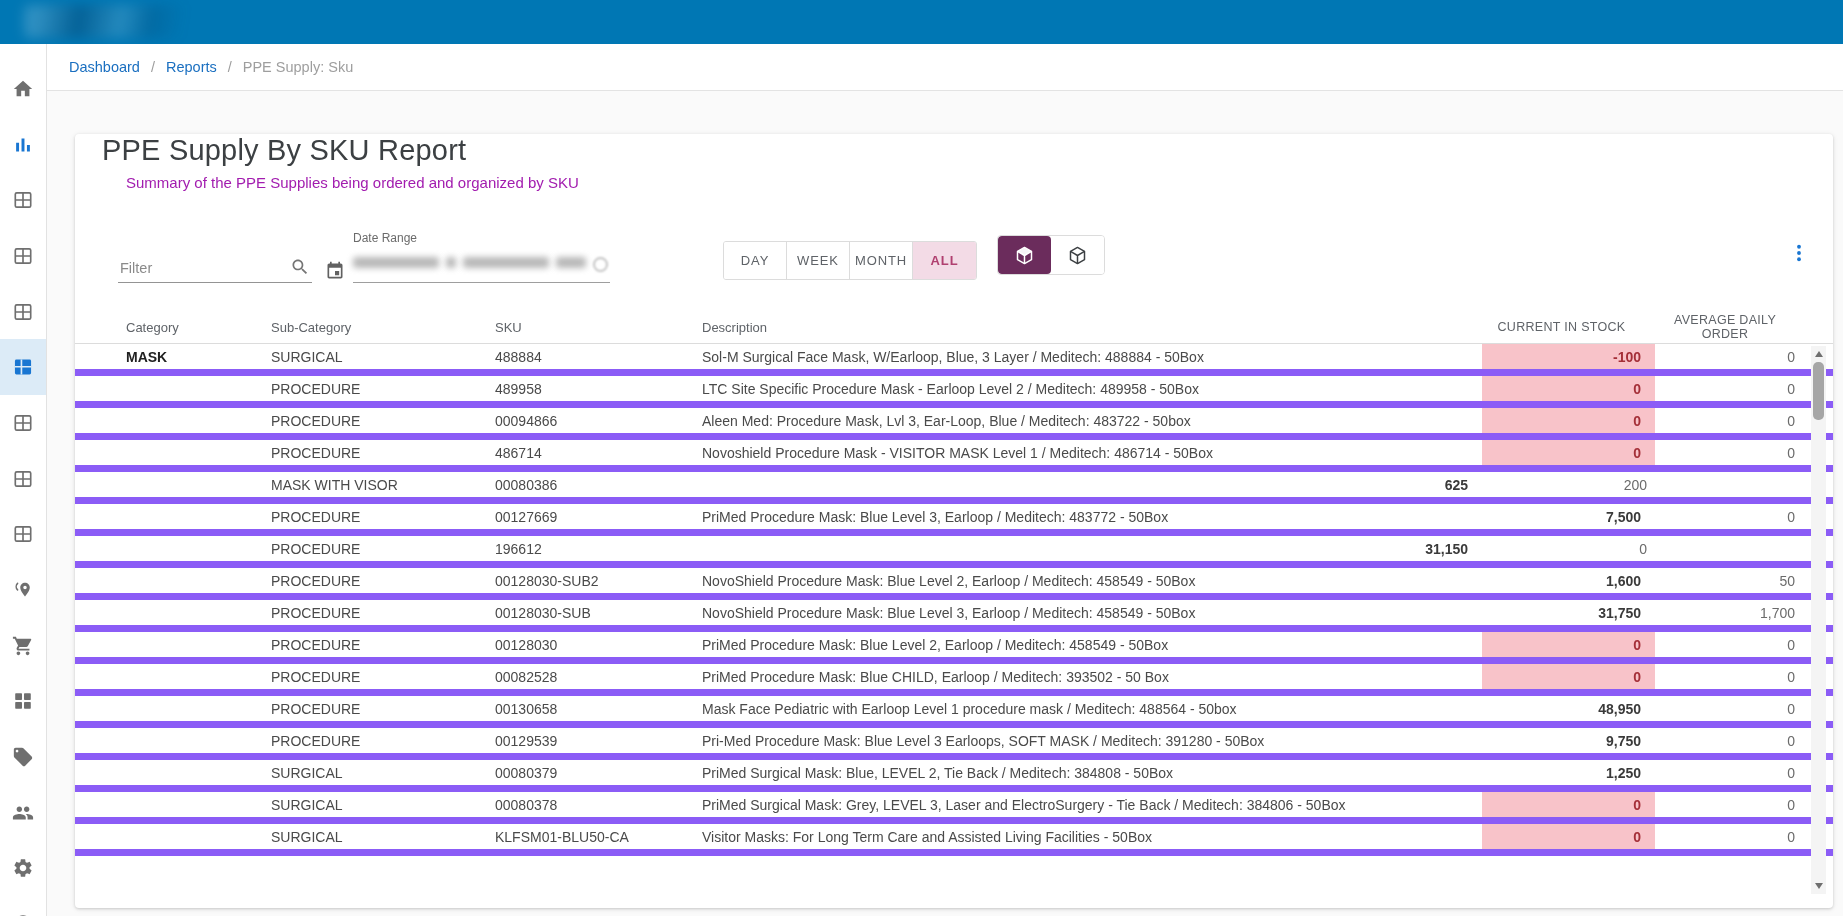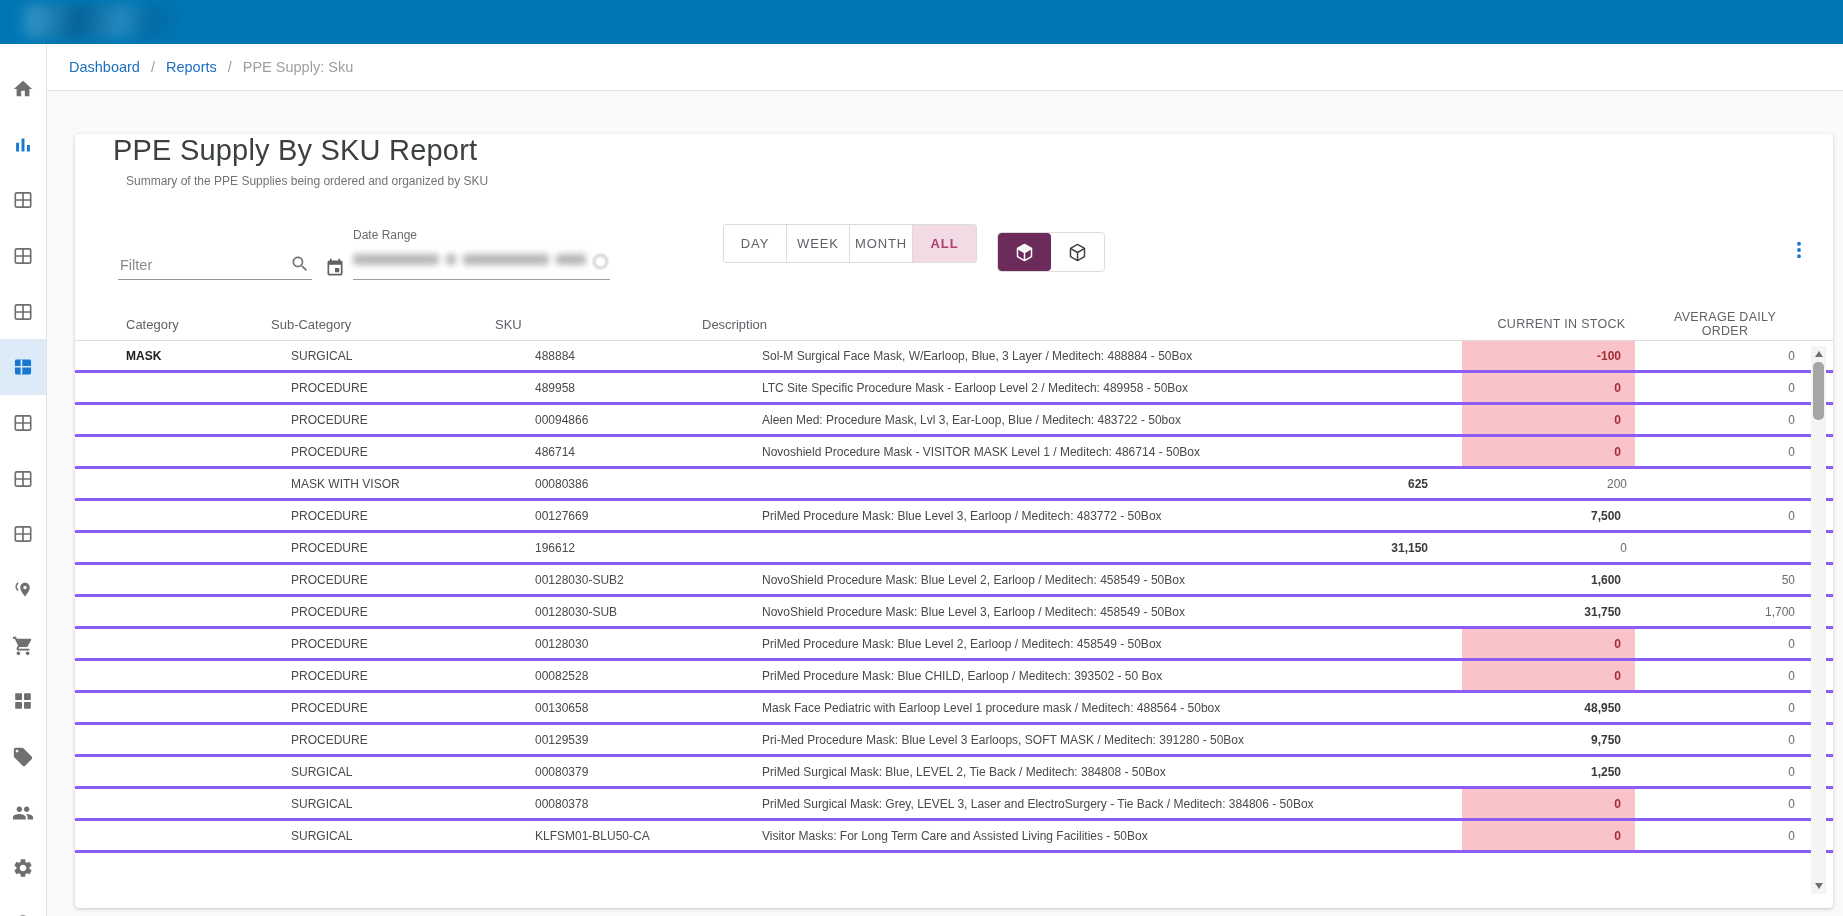--- a/index.html
+++ b/index.html
@@ -29,22 +29,22 @@
   .crumb-bar { height:47px; background:#ffffff; border-bottom:1px solid #e3e3e3;
     display:flex; align-items:center; padding-left:22px; font-size:14.5px; flex:none; }
   .crumb-link { color:#1a6fc0; cursor:pointer; }
   .crumb-sep { color:#9e9e9e; margin:0 11px; }
   .crumb-current { color:#9e9e9e; }
 
   
   .main { flex:1; padding:17px 0 0 28px; }
   .card { width:1758px; height:774px; background:#fff; border-radius:4px; position:relative;
     box-shadow:0 1px 3px rgba(0,0,0,.16), 0 1px 6px rgba(0,0,0,.07); }
-  .page-title { margin:26px 0 0 38px; font-size:29px; font-weight:400; color:#3c4043; letter-spacing:.2px; }
-  .page-subtitle { margin:7px 16px 0 51px; font-size:12px; color:#737373; }
+  .page-title { margin:26px 0 0 27px; font-size:29px; font-weight:400; color:#3c4043; letter-spacing:.2px; }
+  .page-subtitle { margin:7px 16px 0 51px; font-size:15px; color:#a21caf; }
 
   
   .controls { position:relative; height:96px; margin:14px 0 0 43px; }
   .filter-field { position:absolute; left:0; top:44px; width:194px; height:34px;
     border-bottom:1px solid #949494; }
   .filter-input { width:165px; height:30px; border:0; outline:none; font-size:14.5px;
     color:#424242; background:transparent; padding:8px 0 0 2px;
     font-family:"Liberation Sans","DejaVu Sans",sans-serif; }
   .filter-input::placeholder { color:#8a8a8a; }
   .search-ic { position:absolute; right:2px; bottom:5px; width:20px; height:20px; fill:#757575; cursor:pointer; }
@@ -55,21 +55,21 @@
 
   .date-field { position:absolute; left:235px; top:26px; width:257px; height:52px;
     border-bottom:1px solid #9e9e9e; cursor:pointer; }
   .date-label { font-size:12px; color:#6b6b6b; display:block; }
   .date-blobs { display:flex; align-items:center; gap:7px; margin-top:12px; }
   .blob { height:11px; background:#7d7d7d; border-radius:3px; filter:blur(3px); opacity:.55; }
   .blob.b1 { width:86px; } .blob.b2 { width:10px; } .blob.b3 { width:86px; } .blob.b4 { width:30px; }
   .date-clock { position:absolute; right:2px; bottom:10px; width:15px; height:15px;
     border:2.5px solid #c3c3c3; border-radius:50%; filter:blur(1px); }
 
-  .toggle-group { position:absolute; left:605px; top:22px; display:flex;
+  .toggle-group { position:absolute; left:605px; top:36px; display:flex;
     border:1px solid #dcdcdc; border-radius:3px; overflow:hidden; background:#fff; }
   .tg-btn { width:63px; height:37px; border:0; border-right:1px solid #dcdcdc; background:#fff;
     font-size:13px; letter-spacing:.9px; color:#5f6368; cursor:pointer;
     font-family:"Liberation Sans","DejaVu Sans",sans-serif; }
   .tg-btn:last-child { border-right:0; }
   .tg-btn.selected { background:#f3dbe6; color:#b04070; font-weight:700; }
 
   .icon-toggle { position:absolute; left:879px; top:30px; display:flex;
     border:1px solid #dcdcdc; border-radius:4px; overflow:hidden; }
   .it-btn { width:53px; height:38px; border:0; background:#fff; cursor:pointer;
@@ -84,21 +84,21 @@
 
   
   .rtable { margin-top:10px; }
   .trow, .thead { display:grid;
     grid-template-columns:145px 224px 207px 1fr 173px 148px;
     padding-left:51px; padding-right:30px; width:100%; }
   .thead { height:33px; align-items:center; border-bottom:1px solid #dcdcdc;
     color:#5f6368; font-size:13px; }
   .th.num { text-align:center; font-size:12.5px; letter-spacing:.3px; padding-right:14px; }
   .th.num.avg { padding-right:8px; }
-  .trow { height:32px; border-bottom:3px solid #8b5cf6; font-size:12px; color:#4a4a4a;gap:20px; }
+  .trow { height:32px; border-bottom:7px solid #8b5cf6; font-size:14px; color:#4a4a4a; }
   .td { display:flex; align-items:center; overflow:hidden; white-space:nowrap; }
   .td.cell-cat.bold { font-weight:700; color:#212121; }
   .td.num { justify-content:flex-end; }
   .cell-stock { padding-right:14px; font-weight:700; color:#3a3a3a; }
   .cell-stock.low { background:#f8c3c9; color:#a42f38; }
   .cell-avg { padding-right:8px; color:#6b6b6b; }
 
   
   .vscroll { position:absolute; top:212px; right:7px; width:15px; height:548px;
     background:#f4f4f4; display:flex; flex-direction:column; align-items:center; cursor:pointer; }

